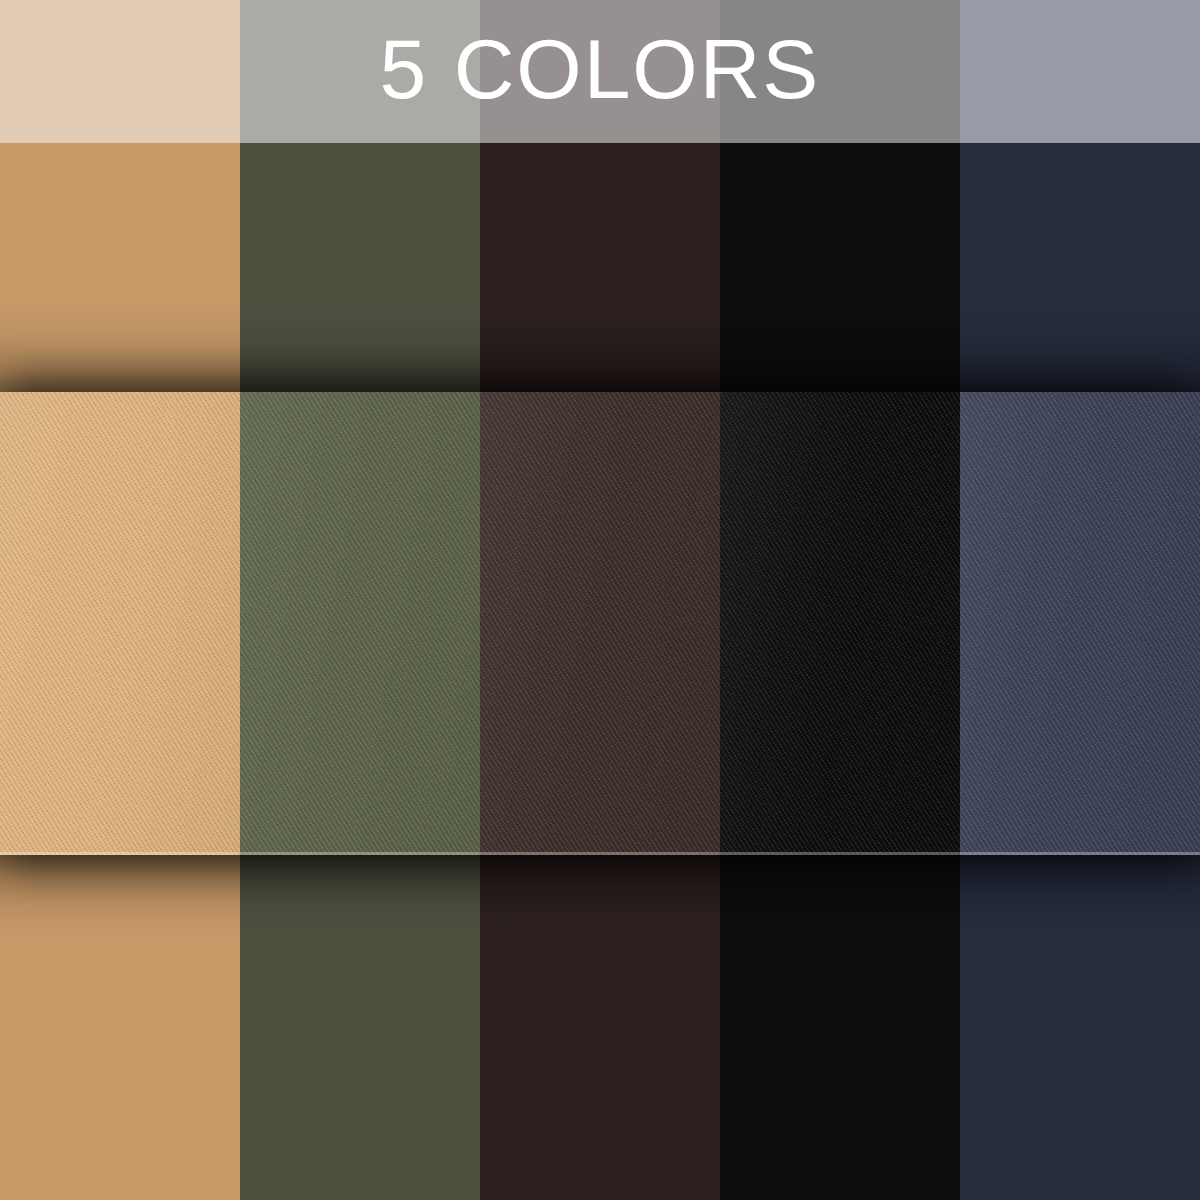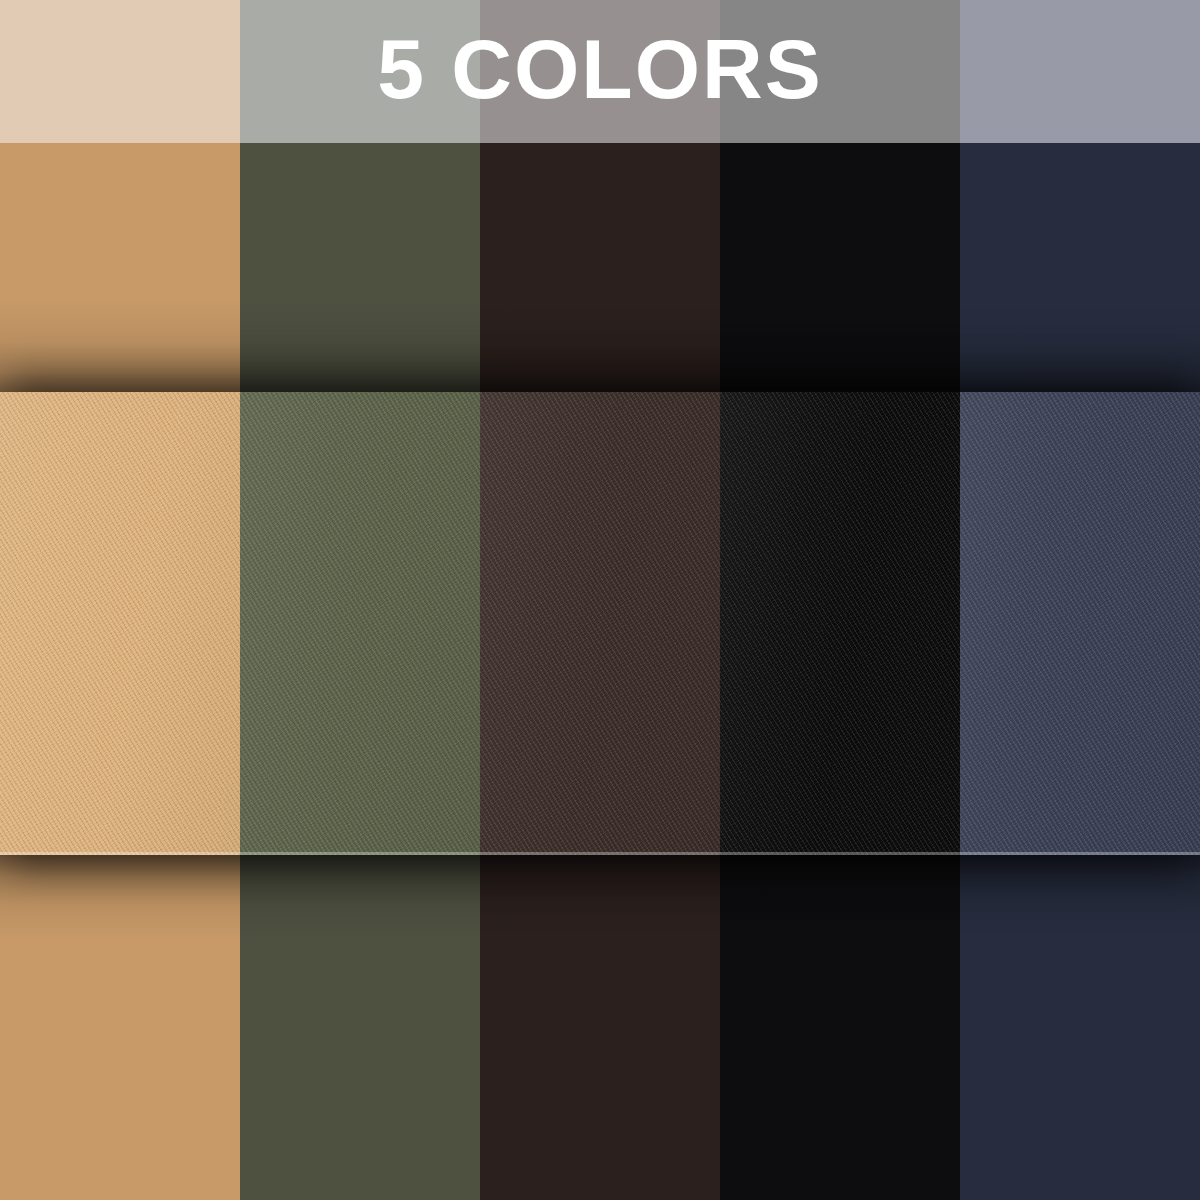--- a/index.html
+++ b/index.html
@@ -46,21 +46,21 @@
     position:absolute;
     left:0; top:0;
     width:1200px;
     height:143px;
     z-index:4;
     display:flex;
     align-items:center;
     justify-content:center;
     color:#ffffff;
     font-family:"Liberation Sans", sans-serif;
-    font-weight:bold;
+    font-weight:normal;
     font-size:84px;
     letter-spacing:2px;
     line-height:1;
     text-align:center;
     padding-bottom:6px;
     user-select:none;
     white-space:nowrap;
   }
 
   

